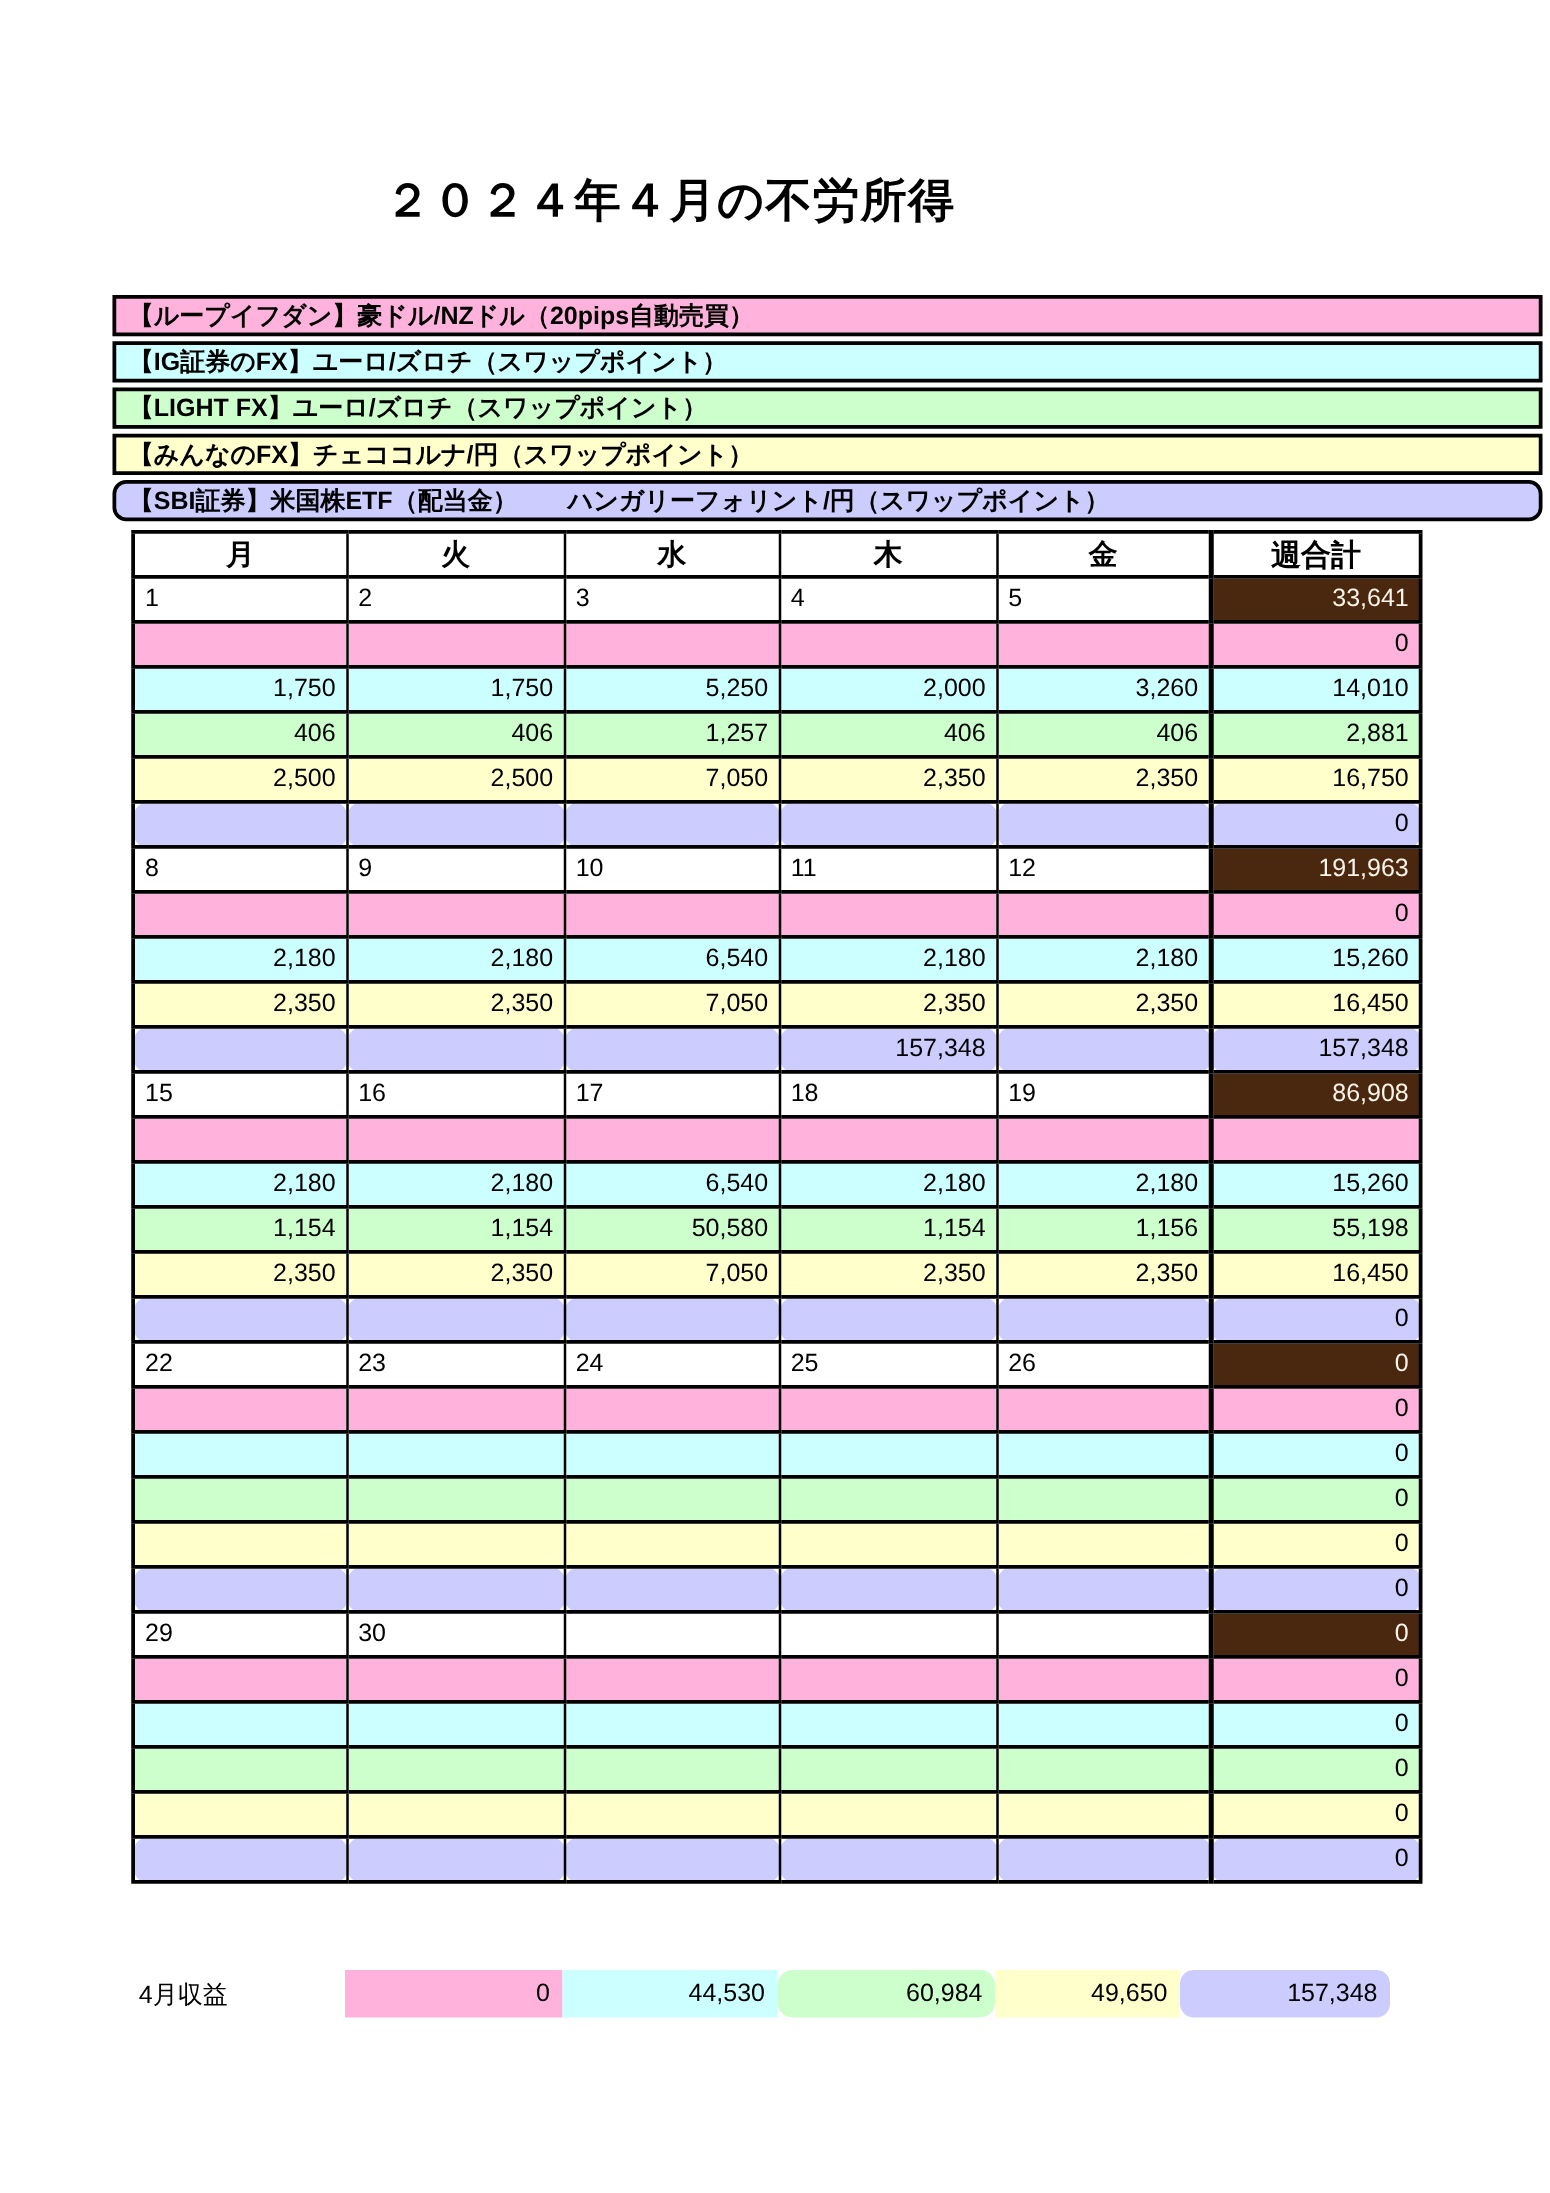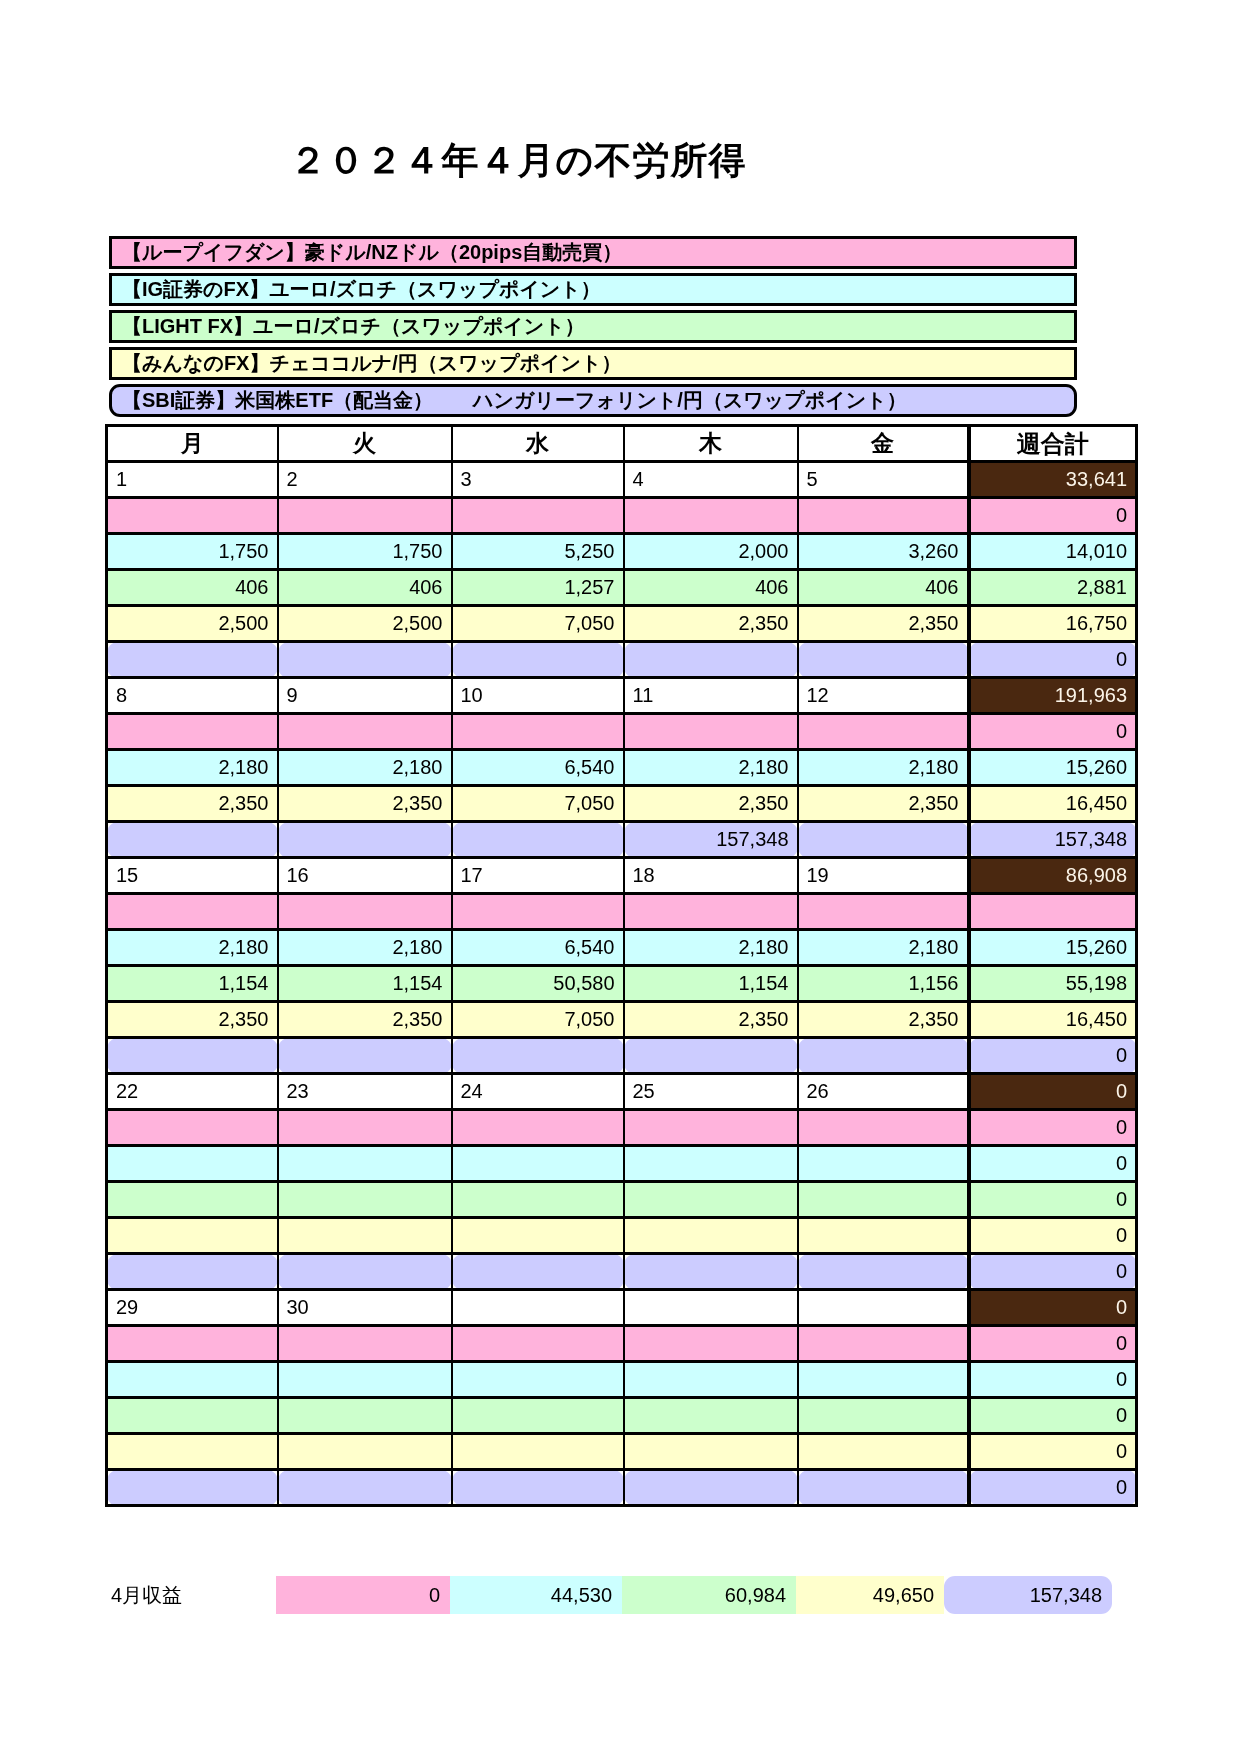--- a/index.html
+++ b/index.html
@@ -9,25 +9,25 @@
   *{box-sizing:border-box;}
   html,body{margin:0;padding:0;background:#fff;}
   body{
     width:1240px;height:1754px;
     font-family:"Liberation Sans","DejaVu Sans",sans-serif;
     color:#000;
   }
   .page{position:relative;width:1240px;height:1754px;overflow:hidden;background:#fff;}
 
   .title{
-    position:absolute;top:136px;left:87px;width:862px;margin:0;
+    position:absolute;top:136px;left:105px;width:862px;margin:0;
     text-align:center;font-size:37px;font-weight:bold;letter-spacing:1px;
   }
 
-  .legend{position:absolute;top:236px;left:109px;width:968px;}
+  .legend{position:absolute;top:236px;left:90px;width:1144px;}
   .legend-bar{
     height:33px;border:3px solid var(--line);margin-bottom:4px;
     display:flex;align-items:center;padding-left:10px;
     font-size:20px;font-weight:bold;white-space:nowrap;
   }
   .c-pink{background:var(--pink);}
   .c-cyan{background:var(--cyan);}
   .c-green{background:var(--green);}
   .c-yellow{background:var(--yellow);}
   .c-purple{background:var(--purple);border-radius:11px;}
@@ -59,21 +59,21 @@
     display:flex;align-items:stretch;
   }
   .summary-label{
     width:171px;display:flex;align-items:center;
     font-size:20px;padding-left:6px;
   }
   .summary-box{
     display:flex;align-items:center;justify-content:flex-end;
     padding-right:10px;font-size:20px;
   }
-  .w-tue{width:174px;} .w-wed{width:172px;} .w-thu{width:174px;}
+  .w-tue{width:174px;} .w-wed{width:172px;} .w-thu{width:174px;border-radius:12px;}
   .w-fri{width:148px;} .w-total{width:168px;}
 </style>
 </head>
 <body>
 
 <div class="page">
 
   <h1 class="title">２０２４年４月の不労所得</h1>
 
   <div class="legend">

